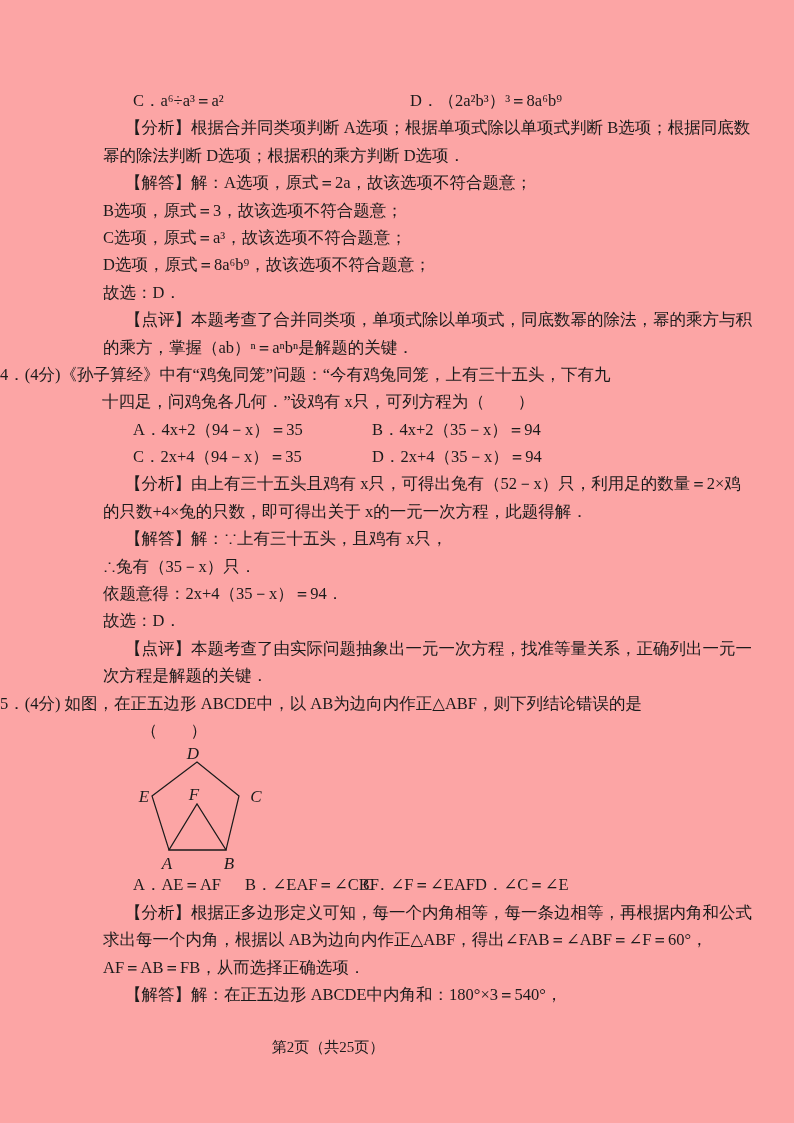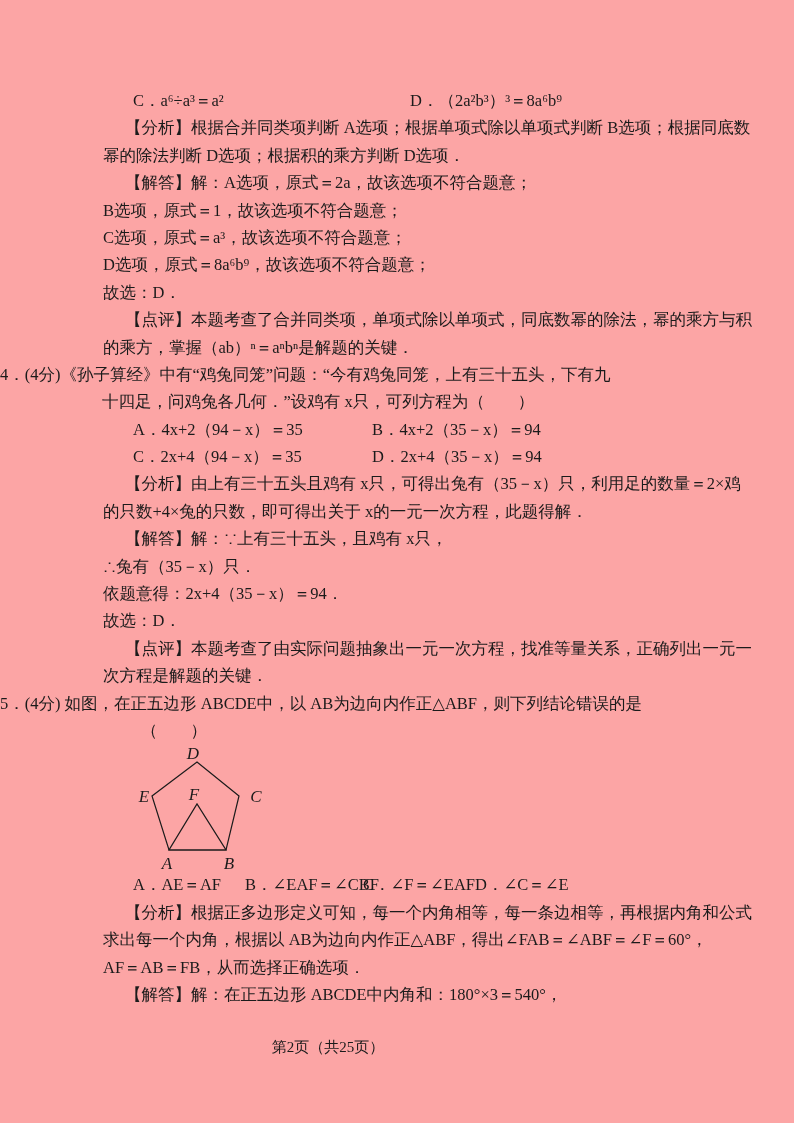--- a/index.html
+++ b/index.html
@@ -42,32 +42,32 @@
 </head>
 <body>
 
 <div class="page">
   <div class="content">
 
     <div class="ln i-opt"><span class="c277">C．a⁶÷a³＝a²</span><span>D．（2a²b³）³＝8a⁶b⁹</span></div>
     <div class="ln i-para">【分析】根据合并同类项判断 A选项；根据单项式除以单项式判断 B选项；根据同底数</div>
     <div class="ln i-body">幂的除法判断 D选项；根据积的乘方判断 D选项．</div>
     <div class="ln i-para">【解答】解：A选项，原式＝2a，故该选项不符合题意；</div>
-    <div class="ln i-body">B选项，原式＝1，故该选项不符合题意；</div>
+    <div class="ln i-body">B选项，原式＝3，故该选项不符合题意；</div>
     <div class="ln i-body">C选项，原式＝a³，故该选项不符合题意；</div>
     <div class="ln i-body">D选项，原式＝8a⁶b⁹，故该选项不符合题意；</div>
     <div class="ln i-body">故选：D．</div>
     <div class="ln i-para">【点评】本题考查了合并同类项，单项式除以单项式，同底数幂的除法，幂的乘方与积</div>
     <div class="ln i-body">的乘方，掌握（ab）ⁿ＝aⁿbⁿ是解题的关键．</div>
 
     <div class="ln i-num">4．(4分)《孙子算经》中有“鸡兔同笼”问题：“今有鸡兔同笼，上有三十五头，下有九</div>
     <div class="ln i-wrap">十四足，问鸡兔各几何．”设鸡有 x只，可列方程为（　　）</div>
     <div class="ln i-opt"><span class="c239">A．4x+2（94－x）＝35</span><span>B．4x+2（35－x）＝94</span></div>
     <div class="ln i-opt"><span class="c239">C．2x+4（94－x）＝35</span><span>D．2x+4（35－x）＝94</span></div>
-    <div class="ln i-para">【分析】由上有三十五头且鸡有 x只，可得出兔有（35－x）只，利用足的数量＝2×鸡</div>
+    <div class="ln i-para">【分析】由上有三十五头且鸡有 x只，可得出兔有（52－x）只，利用足的数量＝2×鸡</div>
     <div class="ln i-body">的只数+4×兔的只数，即可得出关于 x的一元一次方程，此题得解．</div>
     <div class="ln i-para">【解答】解：∵上有三十五头，且鸡有 x只，</div>
     <div class="ln i-body">∴兔有（35－x）只．</div>
     <div class="ln i-body">依题意得：2x+4（35－x）＝94．</div>
     <div class="ln i-body">故选：D．</div>
     <div class="ln i-para">【点评】本题考查了由实际问题抽象出一元一次方程，找准等量关系，正确列出一元一</div>
     <div class="ln i-body">次方程是解题的关键．</div>
 
     <div class="ln i-num">5．(4分) 如图，在正五边形 ABCDE中，以 AB为边向内作正△ABF，则下列结论错误的是</div>
     <div class="ln i-paren">（　　）</div>

